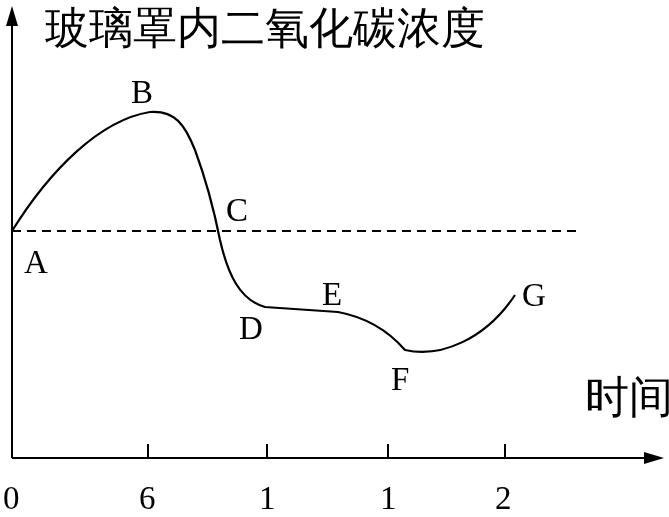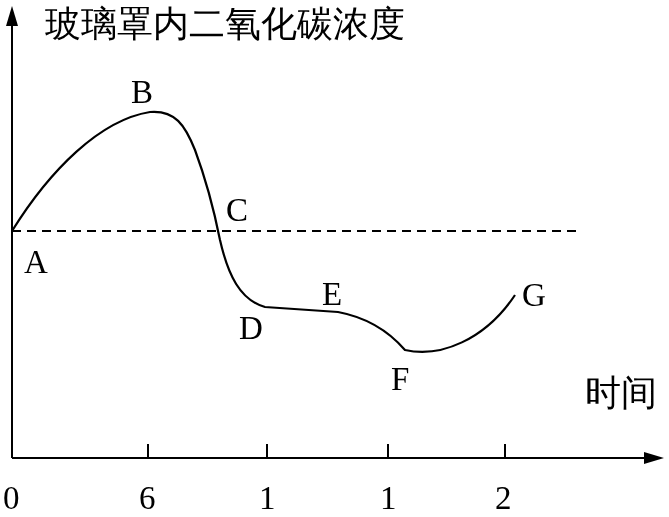--- a/index.html
+++ b/index.html
@@ -1,20 +1,20 @@
 <!DOCTYPE html>
 <html><head>
 <meta charset="utf-8">
 <style>
   html, body { margin:0; padding:0; background:#ffffff; }
   body { width:669px; height:517px; position:relative; overflow:hidden;
          font-family: "Liberation Serif", "DejaVu Serif", serif; color:#000; }
   svg { position:absolute; left:0; top:0; }
   .lbl { position:absolute; font-size:33px; line-height:1; white-space:nowrap; }
-  .cjk { position:absolute; font-size:36px; line-height:1; white-space:nowrap;
+  .cjk { position:absolute; font-size:44px; line-height:1; white-space:nowrap;
          font-family: "DejaVu Serif", "Liberation Serif", serif; }
 </style>
 </head>
 <body>
 
 <svg width="669" height="517" viewBox="0 0 669 517">
 
   <line x1="12" y1="458" x2="12" y2="20" stroke="#000" stroke-width="2"></line>
   <polygon points="12,6 6,26 18,26" fill="#000"></polygon>
 

